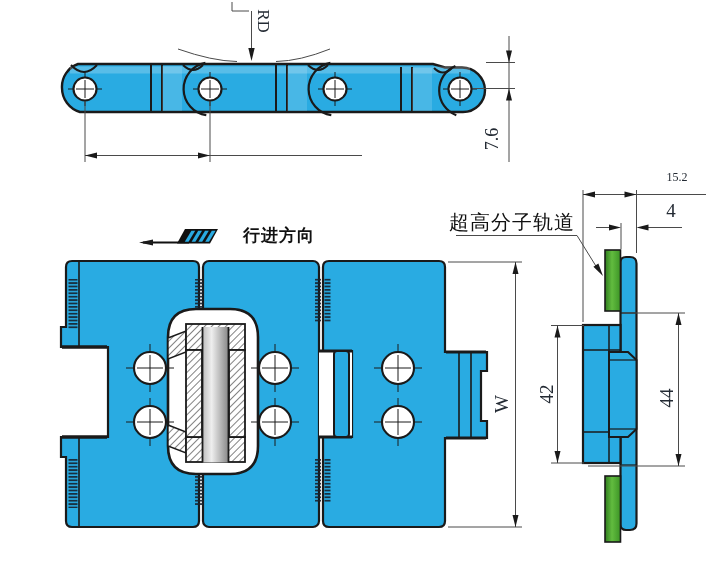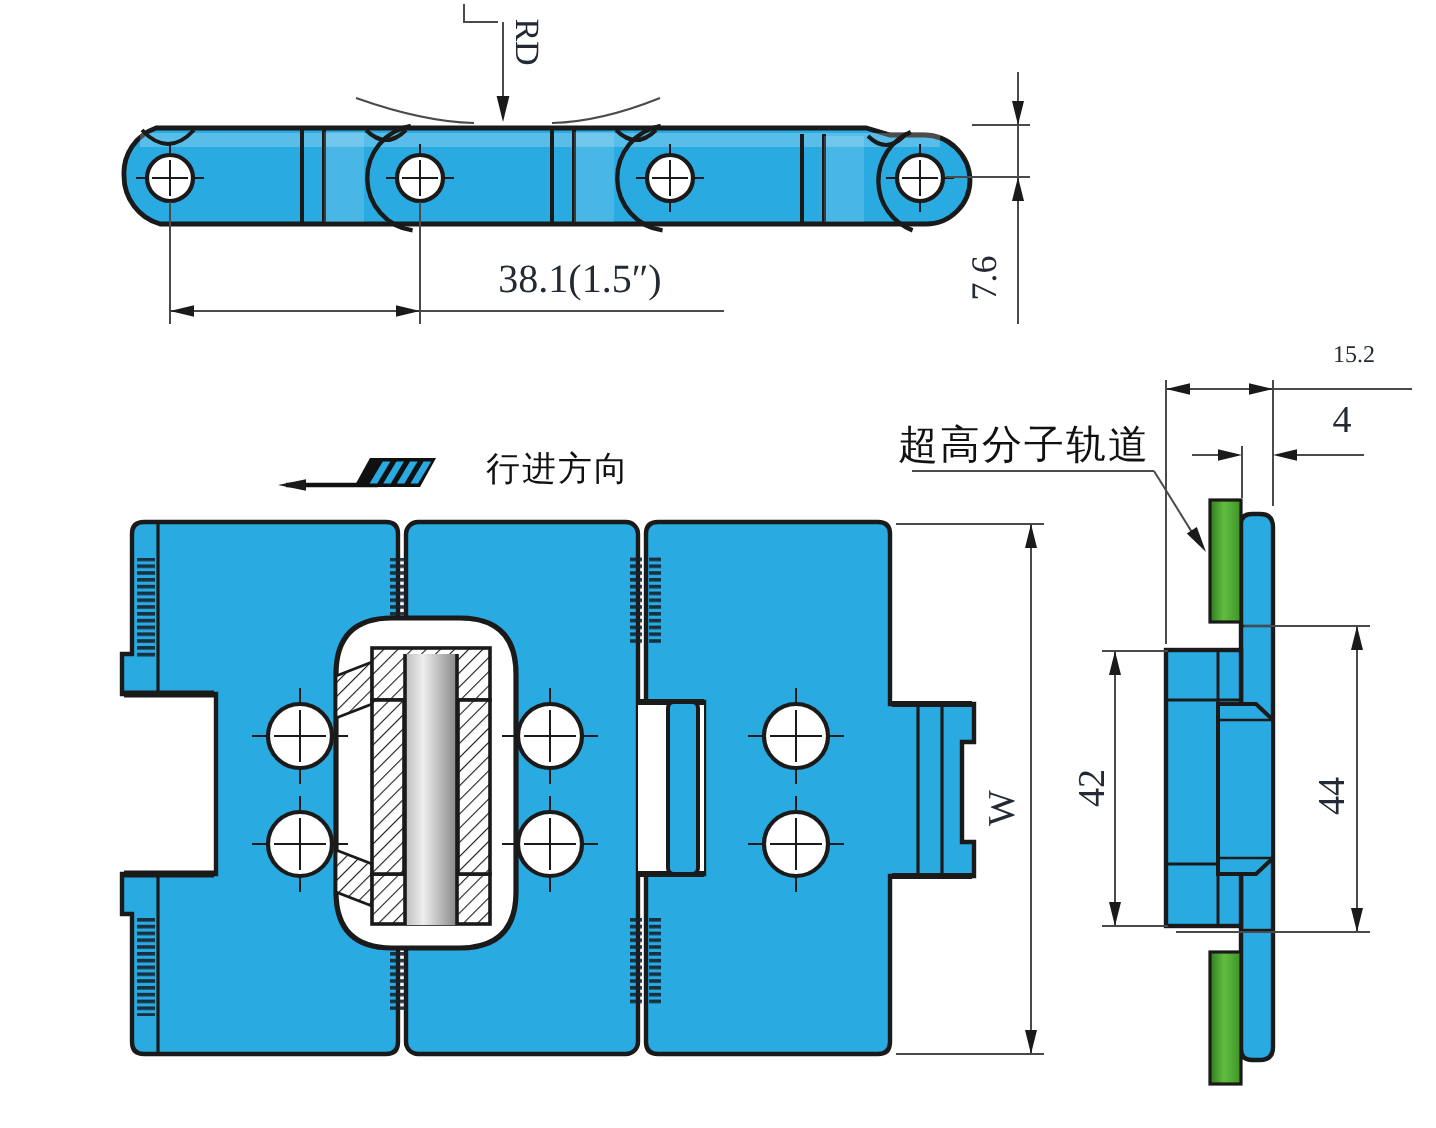--- a/index.html
+++ b/index.html
@@ -287,25 +287,24 @@
 
   <g>
     <line class="dimln" stroke-width="1.2" x1="456" y1="235.5" x2="577" y2="235.5"></line>
     <line class="dimln" stroke-width="1.2" x1="577" y1="235.5" x2="599" y2="271"></line>
     <polygon class="arr" points="603,276 593.4,266.7 598.4,263.5"></polygon>
   </g>
 </svg>
 
 <div class="lbl rot90" style="left:234px;top:11px;width:60px;height:20px;font-size:17px;">RD</div>
 
-<div class="lbl" style="left:215px;top:128px;width:150px;height:24px;font-size:20px;">38.1(1.5″)</div>
 
 <div class="lbl rotm90" style="left:462px;top:129px;width:60px;height:20px;font-size:18px;">7.6</div>
 
-<div class="lbl cjk" style="left:239px;top:225px;width:80px;height:20px;font-size:17px;letter-spacing:1px;">行进方向</div>
+<div class="lbl cjk" style="left:239px;top:225px;width:80px;height:20px;font-size:17px;letter-spacing:1px;font-weight:bold;">行进方向</div>
 
 <div class="lbl cjk" style="left:459px;top:212px;width:106px;height:20px;font-size:20px;letter-spacing:1px;">超高分子轨道</div>
 
 <div class="lbl rotm90" style="left:481px;top:394px;width:40px;height:20px;font-size:19px;">W</div>
 
 <div class="lbl rotm90" style="left:526px;top:384px;width:40px;height:20px;font-size:19px;">42</div>
 
 <div class="lbl rotm90" style="left:646px;top:388px;width:40px;height:20px;font-size:19px;">44</div>
 
 <div class="lbl" style="left:642px;top:167px;width:70px;height:20px;font-size:12px;">15.2</div>

